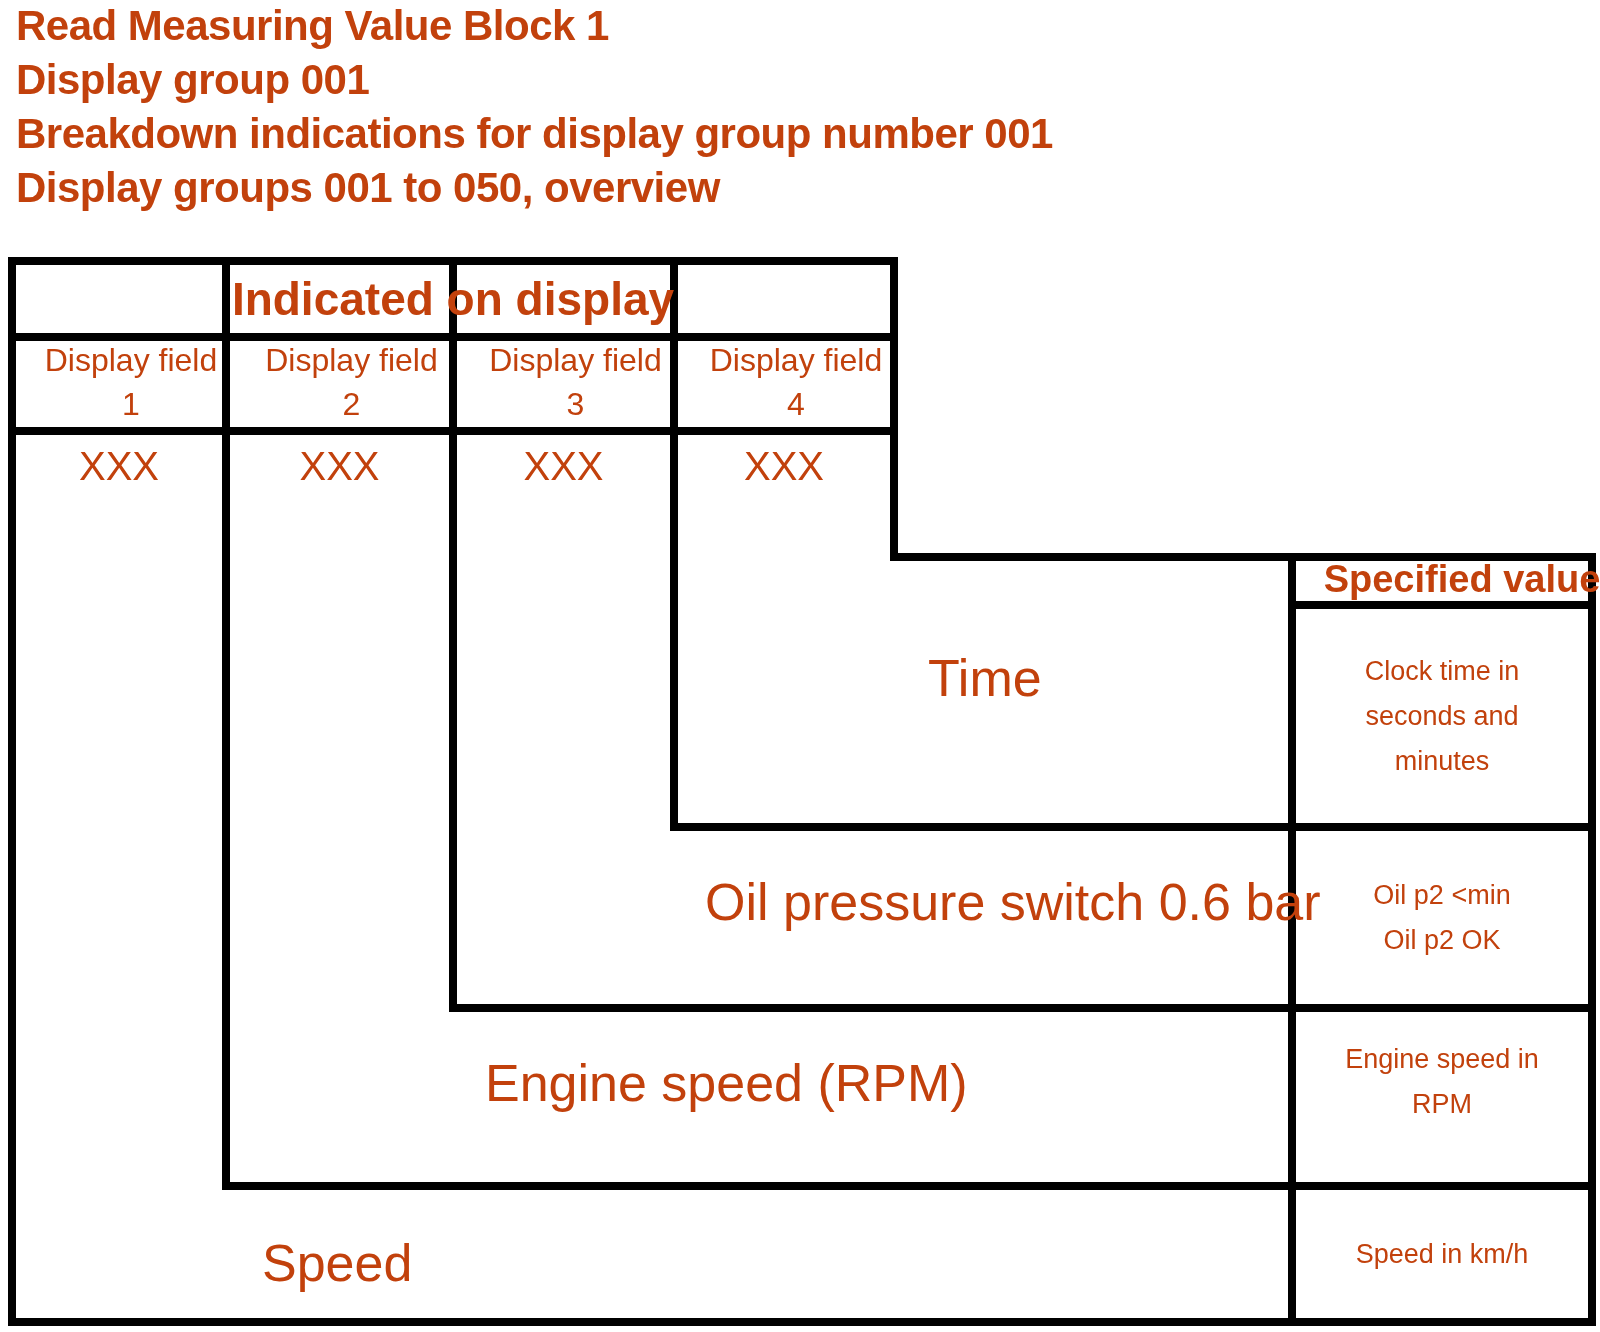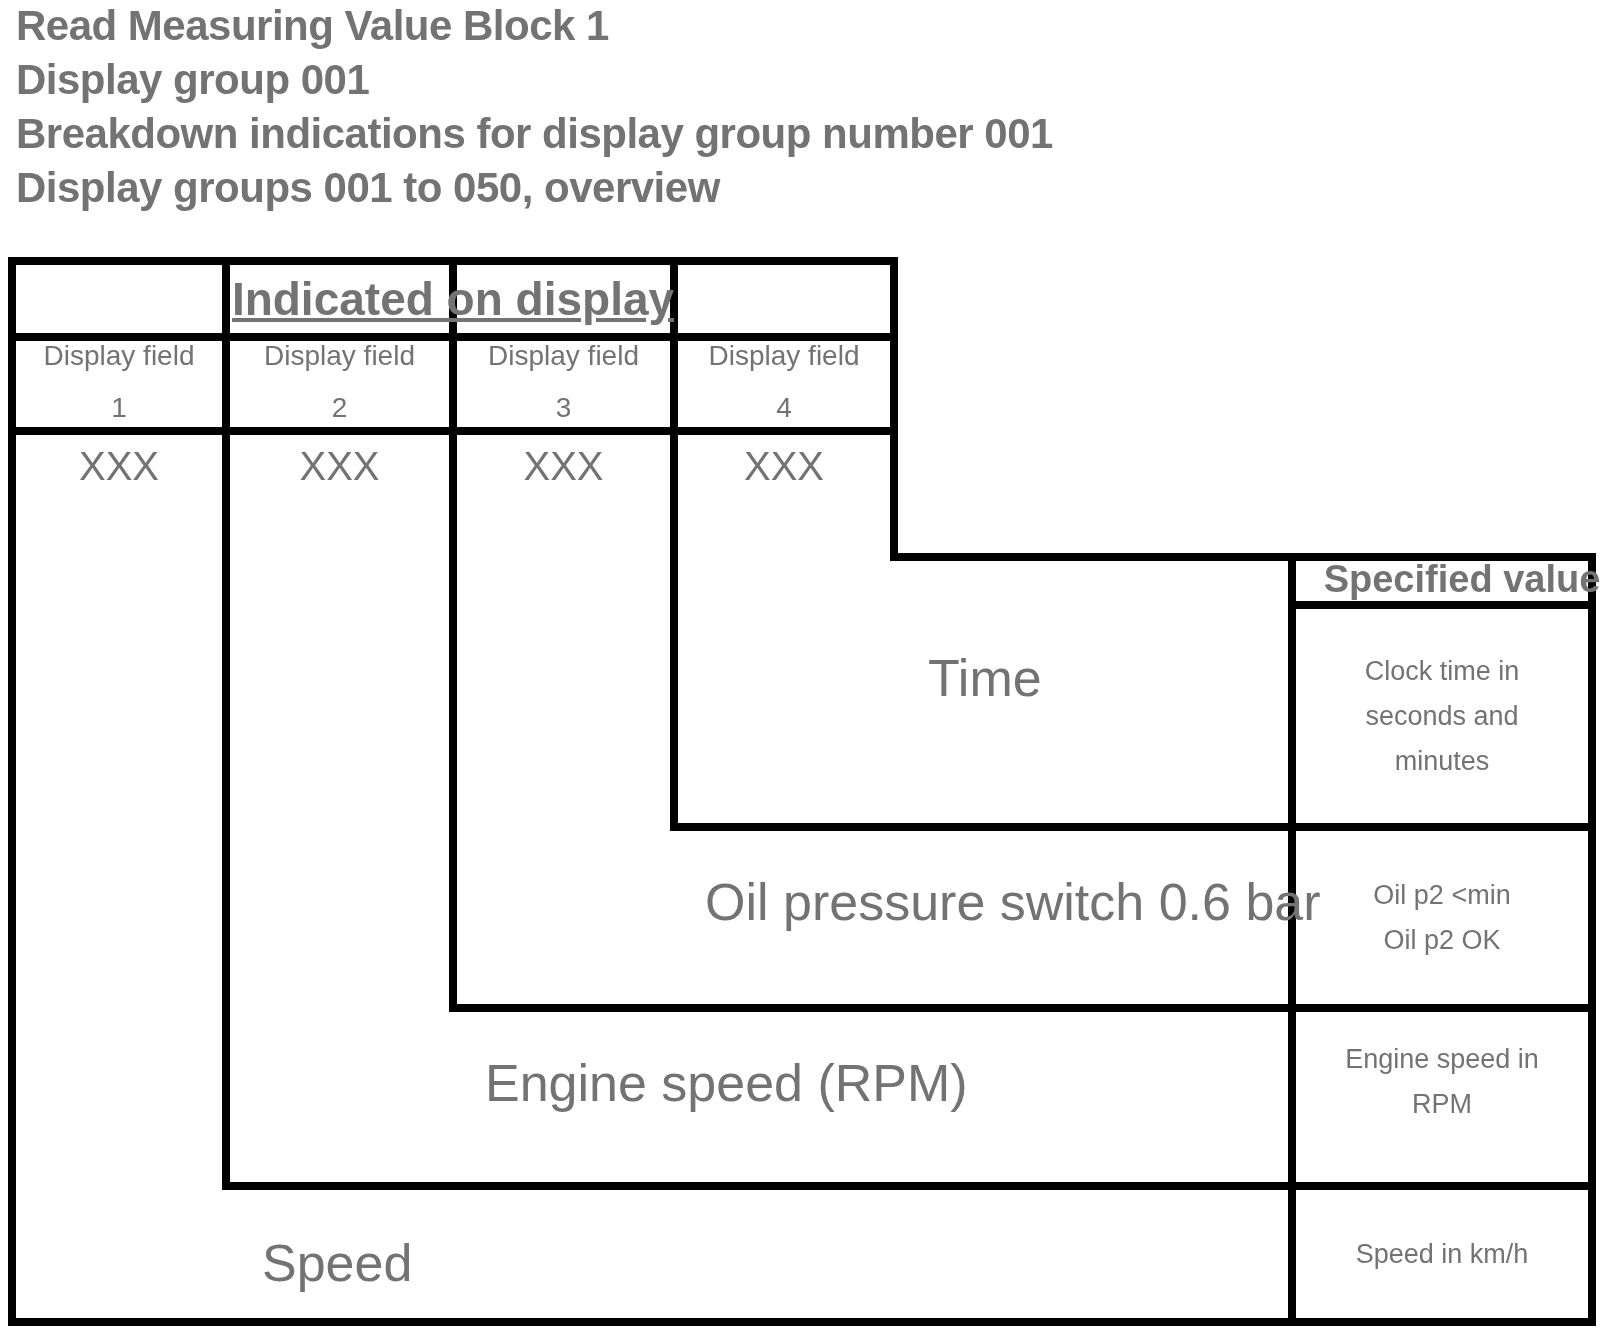--- a/index.html
+++ b/index.html
@@ -1,21 +1,21 @@
 <!DOCTYPE html>
 <html><head>
 <meta charset="utf-8">
 <style>
   html, body { margin: 0; padding: 0; background: #ffffff; }
   .page {
     position: relative;
     width: 1600px;
     height: 1332px;
     background: #ffffff;
-    color: #737373;
+    color: #c2410c;
     font-family: "Liberation Sans", "DejaVu Sans", sans-serif;
     overflow: hidden;
   }
   
   .hl, .vl { position: absolute; background: #000000; }
   .hl { height: 8px; }
   .vl { width: 8px; }
 
   
   .intro-line {
@@ -30,21 +30,21 @@
   
   .cell {
     position: absolute;
     display: flex;
     align-items: center;
     justify-content: center;
     text-align: center;
     white-space: pre-line;
   }
   .title-cell { font-size: 46px; font-weight: bold; }
-  .field-head { font-size: 28px; line-height: 52px; }
+  .field-head { font-size: 32px; line-height: 44px; padding-left: 12px; }
   .xxx-cell   { font-size: 40px; }
   .spec-head  { font-size: 38px; font-weight: bold; }
   .spec-cell  { font-size: 27px; line-height: 45px; }
 
   
   .row-label {
     position: absolute;
     font-size: 52px;
     white-space: nowrap;
   }
@@ -70,21 +70,21 @@
   <div class="hl" style="left:8px;    top:1318px; width:1588px;"></div>
 
   <div class="vl" style="left:8px;    top:257px; height:1069px;"></div>
   <div class="vl" style="left:222px;  top:257px; height:933px;"></div>
   <div class="vl" style="left:449px;  top:257px; height:755px;"></div>
   <div class="vl" style="left:670px;  top:257px; height:574px;"></div>
   <div class="vl" style="left:890px;  top:257px; height:304px;"></div>
   <div class="vl" style="left:1288px; top:553px; height:773px;"></div>
   <div class="vl" style="left:1588px; top:553px; height:773px;"></div>
 
-  <div class="cell title-cell" style="left:8px; top:265px; width:890px; height:68px;text-decoration:underline;">Indicated on display</div>
+  <div class="cell title-cell" style="left:8px; top:265px; width:890px; height:68px;">Indicated on display</div>
 
   <div class="cell field-head" style="left:16px;  top:336px; width:206px; height:91px;">Display field
 1</div>
   <div class="cell field-head" style="left:230px; top:336px; width:219px; height:91px;">Display field
 2</div>
   <div class="cell field-head" style="left:457px; top:336px; width:213px; height:91px;">Display field
 3</div>
   <div class="cell field-head" style="left:678px; top:336px; width:212px; height:91px;">Display field
 4</div>
 

